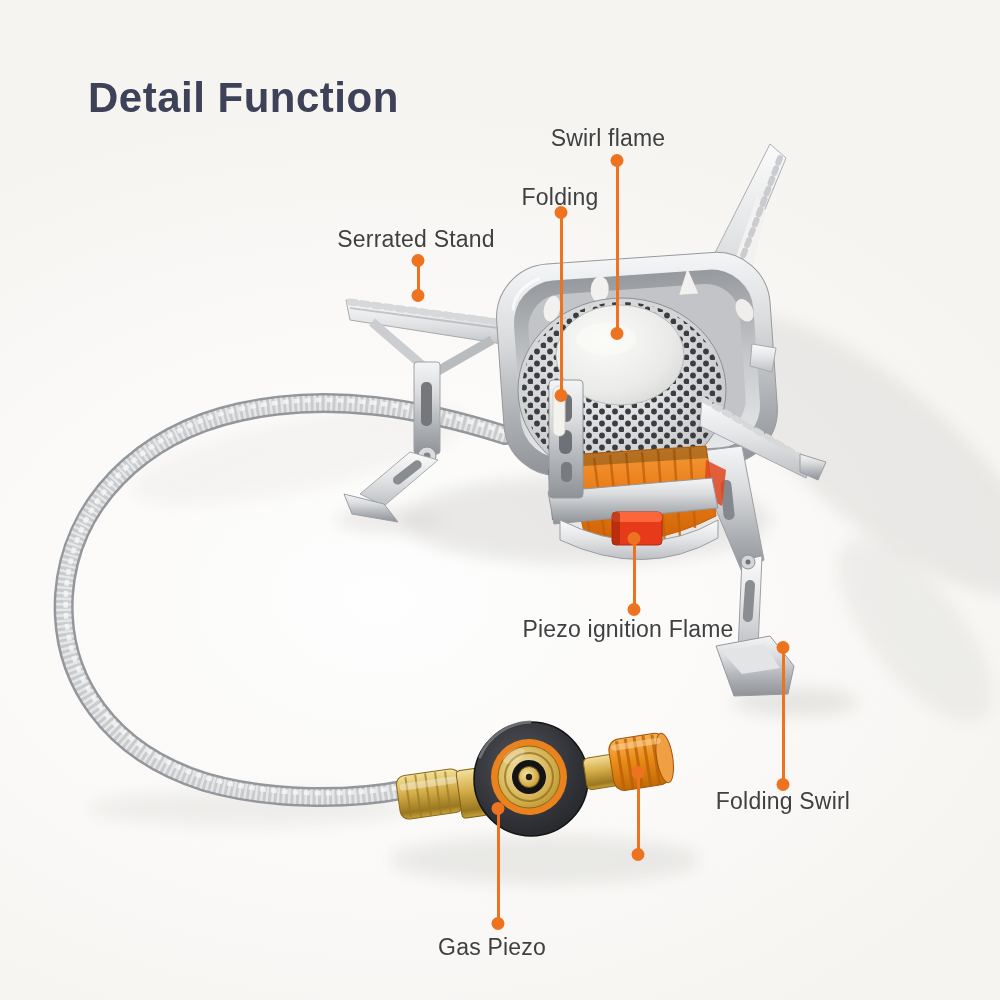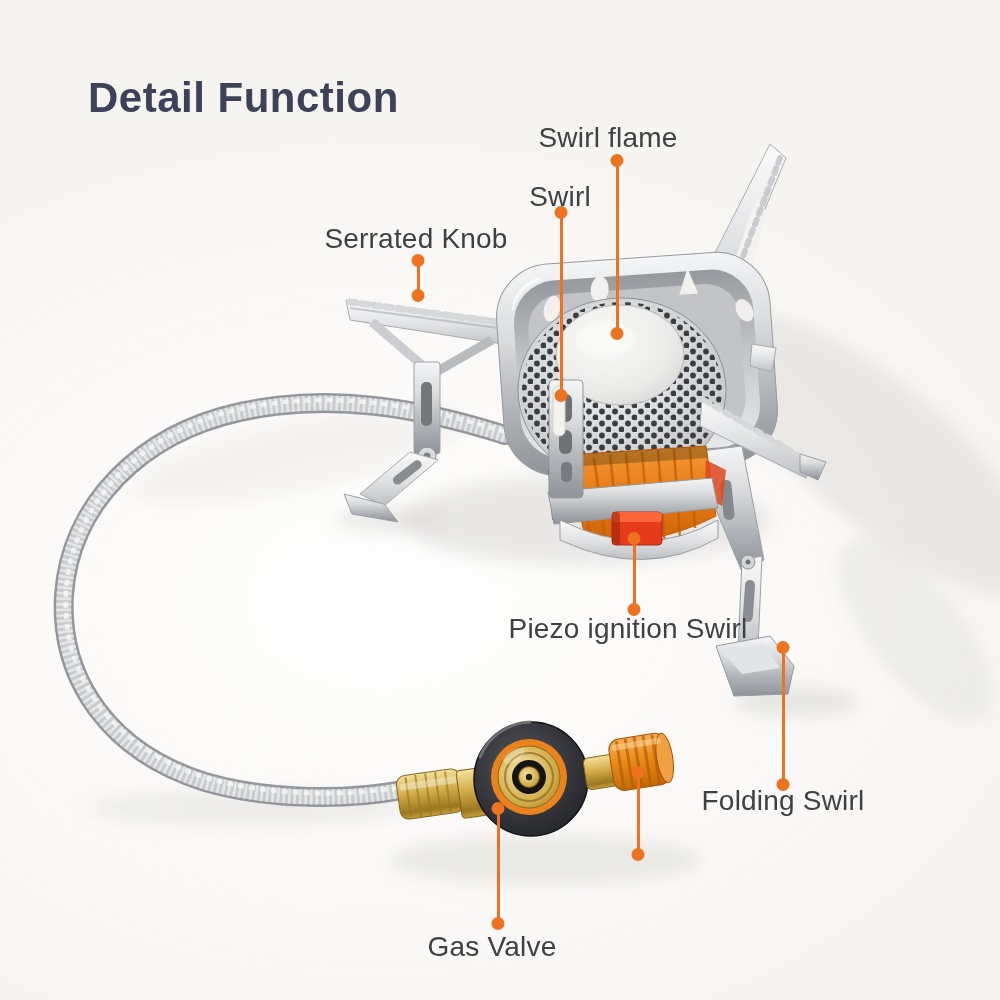--- a/index.html
+++ b/index.html
@@ -14,21 +14,21 @@
     font-family:Liberation Sans, sans-serif;
   }
   .stage svg{position:absolute;left:0;top:0;}
   .page-title{
     position:absolute;left:88px;top:74px;
     font-size:42px;font-weight:bold;color:var(--title,#3D4258);
     letter-spacing:0.5px;white-space:nowrap;
   }
   .callout-label{
     position:absolute;transform:translate(-50%,-50%);
-    font-size:28px;font-weight:400;color:var(--label,#3F4042);
+    font-size:23px;font-weight:400;color:var(--label,#3F4042);
     white-space:nowrap;letter-spacing:0.2px;
   }
   .connector{
     position:absolute;width:3px;background:var(--accent,#EE7320);
   }
   .connector::before,.connector::after{
     content:"";position:absolute;left:50%;transform:translateX(-50%);
     width:13px;height:13px;border-radius:50%;background:var(--accent,#EE7320);
   }
   .connector::before{top:-6px;}
@@ -241,19 +241,19 @@
 
   <div class="connector" style="left:615.5px;top:160px;height:174px"></div>
   <div class="connector" style="left:559.5px;top:212px;height:184px"></div>
   <div class="connector" style="left:416.5px;top:260px;height:36px"></div>
   <div class="connector" style="left:632.5px;top:538px;height:72px"></div>
   <div class="connector" style="left:781.5px;top:647px;height:138px"></div>
   <div class="connector" style="left:636.5px;top:772px;height:83px"></div>
   <div class="connector" style="left:496.5px;top:808px;height:116px"></div>
 
   <div class="callout-label" style="left:608px;top:138px">Swirl flame</div>
-  <div class="callout-label" style="left:560px;top:197px">Swirl</div>
-  <div class="callout-label" style="left:416px;top:239px">Serrated Knob</div>
-  <div class="callout-label" style="left:628px;top:629px">Piezo ignition Swirl</div>
+  <div class="callout-label" style="left:560px;top:197px">Folding</div>
+  <div class="callout-label" style="left:416px;top:239px">Serrated Stand</div>
+  <div class="callout-label" style="left:628px;top:629px">Piezo ignition Flame</div>
   <div class="callout-label" style="left:783px;top:801px">Folding Swirl</div>
-  <div class="callout-label" style="left:492px;top:947px">Gas Valve</div>
+  <div class="callout-label" style="left:492px;top:947px">Gas Piezo</div>
 
 </div>
 
 </body></html>

